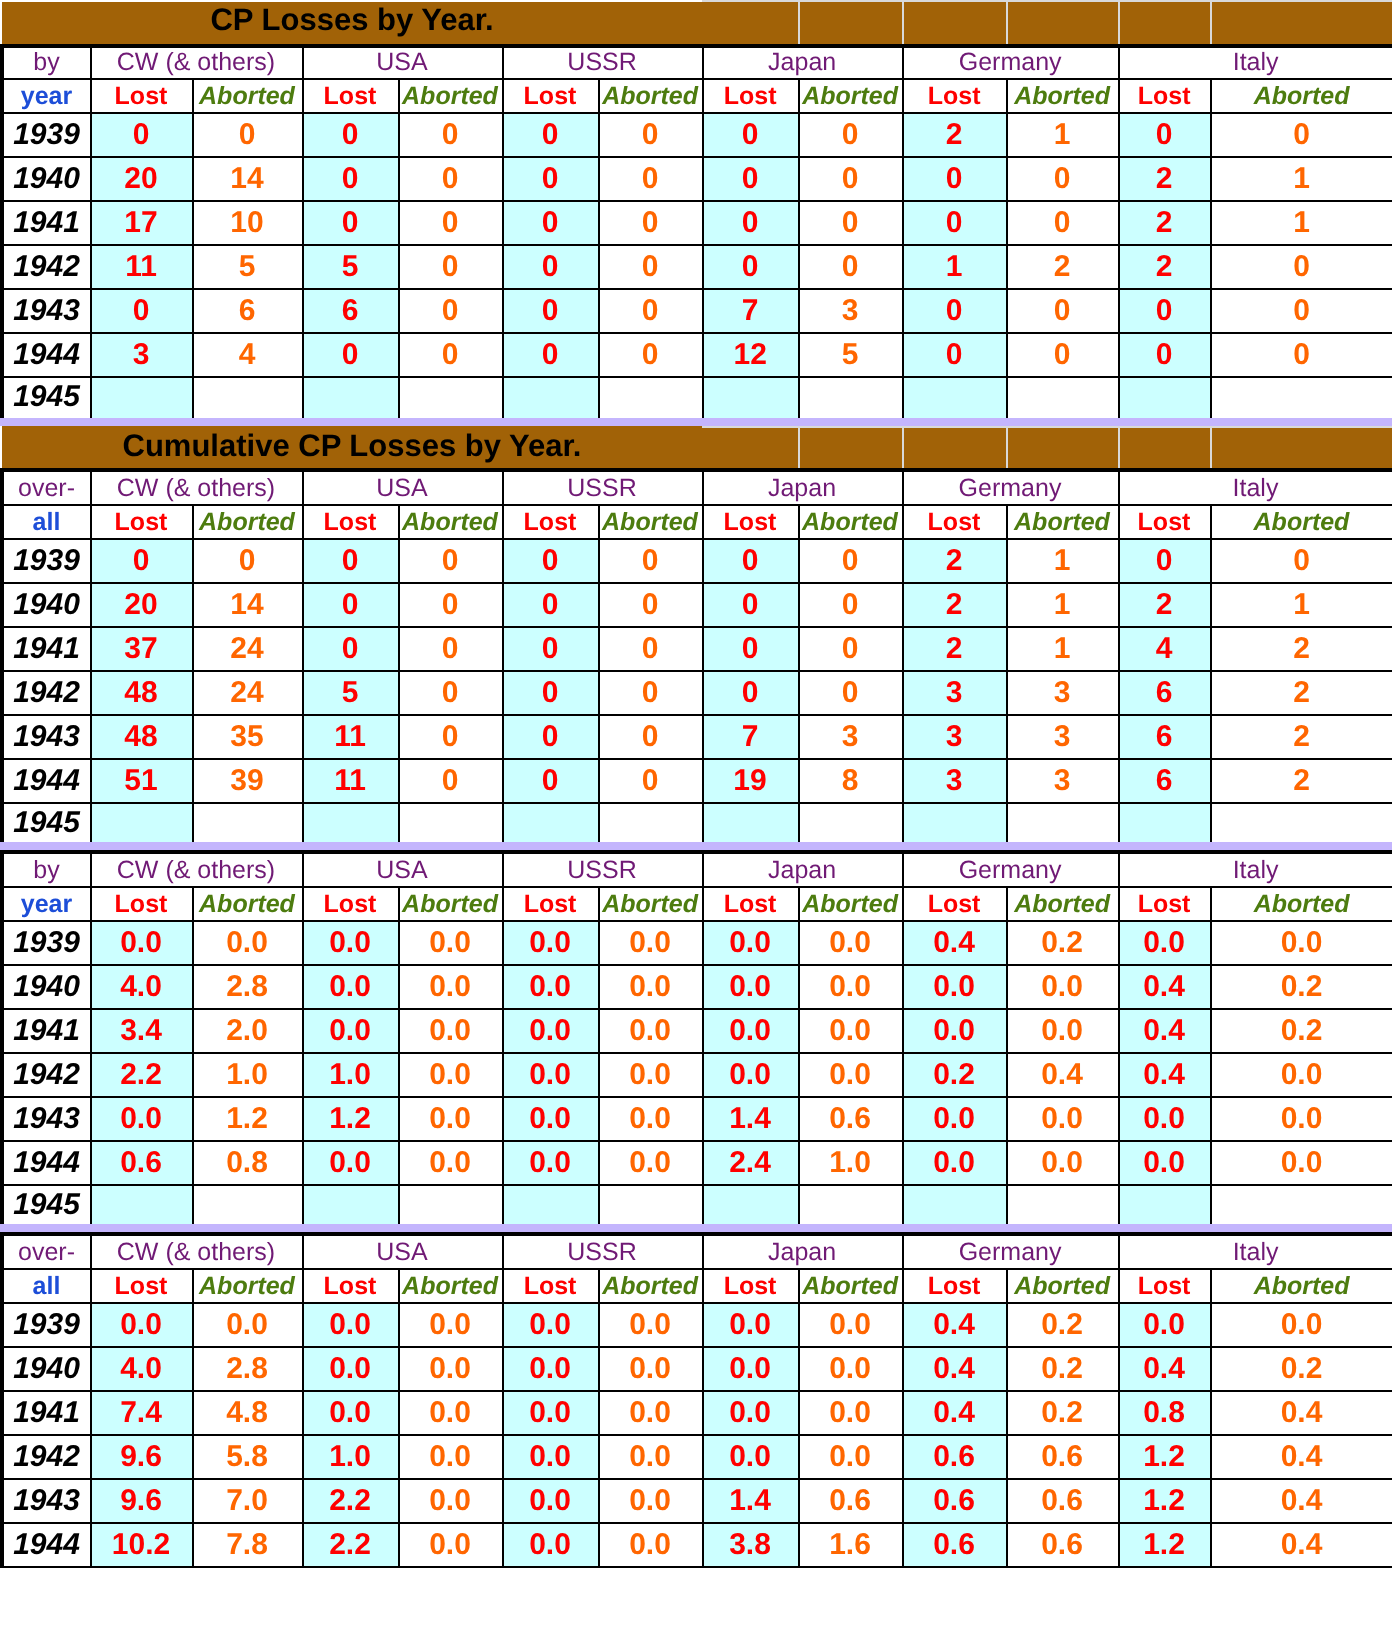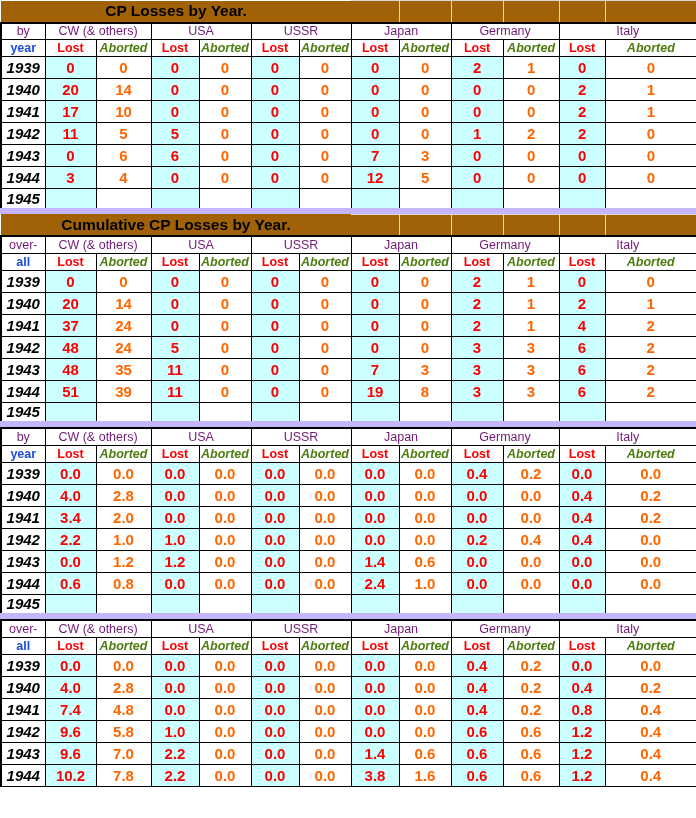--- a/index.html
+++ b/index.html
@@ -107,21 +107,21 @@
   td.blank-lost  { background: #ccffff; }
   td.blank-abort { background: #ffffff; }
 
   
   .bx { border: 1px solid #000000; }
 
   
   .gl { border-left: 2px solid #000000; }
   .gr { border-right: 2px solid #000000; }
   .tt { border-top: 2px solid #000000; }
-  .tb { border-bottom: 6px solid #c4b5fd; }
+  .tb { border-bottom: 4px solid #c4b5fd; }
 </style>
 </head>
 <body>
 
 <div id="sheet">
     <table class="grid">
       <colgroup>
         <col style="width:44px">
         <col style="width:51px">
         <col style="width:55px">

